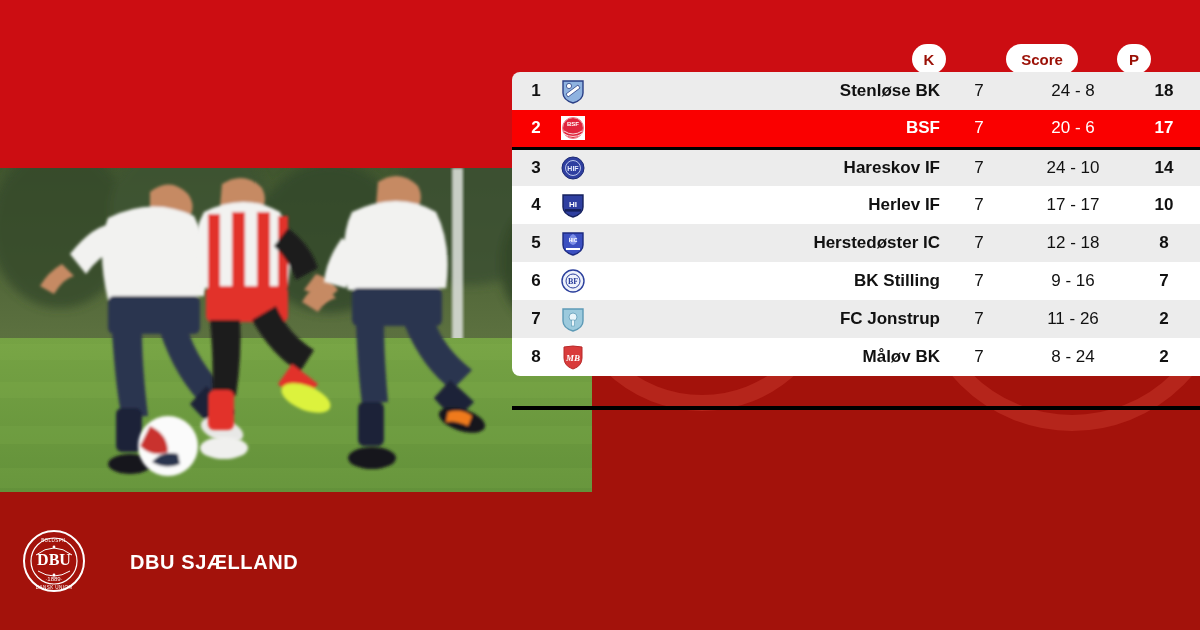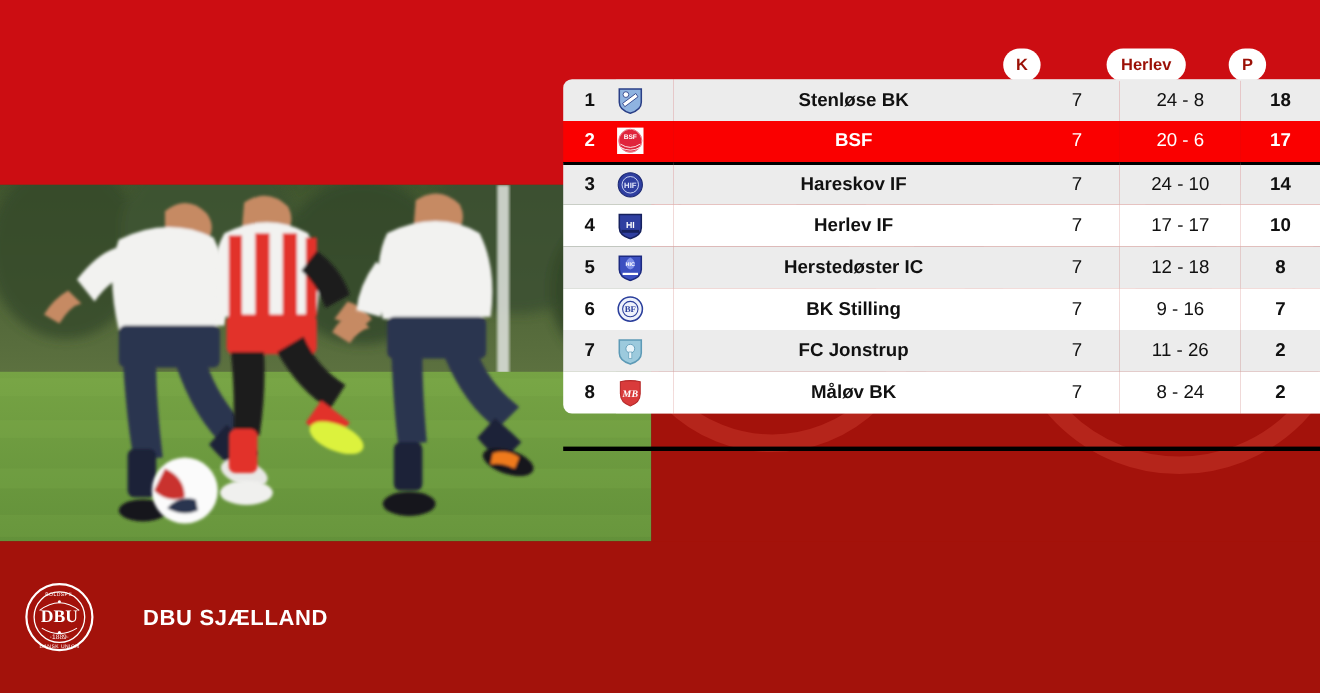--- a/index.html
+++ b/index.html
@@ -65,21 +65,21 @@
   .row-even td { background:#ffffff; }
   .row-hl td { background:#FA0000; color:#fff; }
   .row-hl { position:relative; }
   .row-hl td { border-bottom:3px solid #000; }
 
   tr:first-child td:first-child { border-top-left-radius:8px; }
   tr:last-child td:first-child  { border-bottom-left-radius:8px; }
 
   .c-pos   { width:48px; text-align:center; font-weight:bold; font-size:17px; }
   .c-crest { width:52px; text-align:left; }
-  .c-team  { text-align:center; font-weight:bold; font-size:17px; padding-left:6px;margin-top:24px; }
+  .c-team  { text-align:right; font-weight:bold; font-size:17px; padding-left:6px;margin-top:24px; }
   .c-k     { width:78px; text-align:center; font-weight:normal; }
   .c-score { width:110px; text-align:center; font-weight:normal; }
   .c-p     { width:72px; text-align:center; font-weight:bold;margin-top:16px; }
 
   .crest { width:26px; height:26px; display:inline-block; vertical-align:middle; }
 
   
   .badges { position:absolute; left:512px; top:44px; width:688px; height:30px; }
   .badge {
     position:absolute; top:0; height:30px; background:#fff; color:#9B1006;
@@ -222,21 +222,21 @@
       <g filter="url(#blur2)">
         <circle cx="168" cy="278" r="30" fill="#fbfbfb"></circle>
         <path d="M150 258 q18 8 18 26 q-16 6 -28 -6 z" fill="#c9332e"></path>
         <path d="M180 296 q-14 6 -28 -2 q10 -12 26 -8 z" fill="#2c3450"></path>
       </g>
     </svg>
   </div>
 
   <div class="badges">
     <div class="badge badge-k">K</div>
-    <div class="badge badge-score">Herlev</div>
+    <div class="badge badge-score">Score</div>
     <div class="badge badge-p">P</div>
   </div>
 
   <div class="table-wrap">
     <table class="ltable">
       <tbody id="tbody">
           <tr class="row-odd">
             <td class="c-pos">1</td>
             <td class="c-crest"><span class="crest"><svg width="26" height="26" viewBox="0 0 26 26" xmlns="http://www.w3.org/2000/svg">
                   <path d="M3 3 h20 v12 q0 7 -10 10 q-10 -3 -10 -10 z" fill="#8fb3e0" stroke="#2a3f86" stroke-width="1.4"></path>

